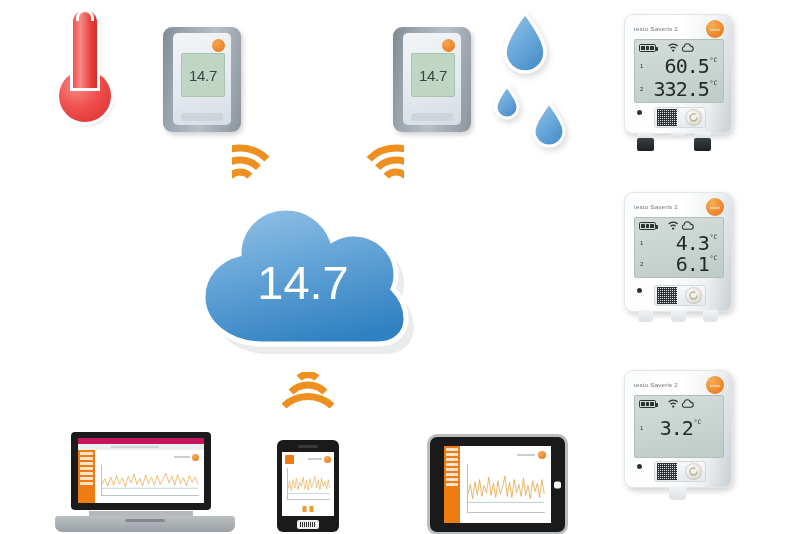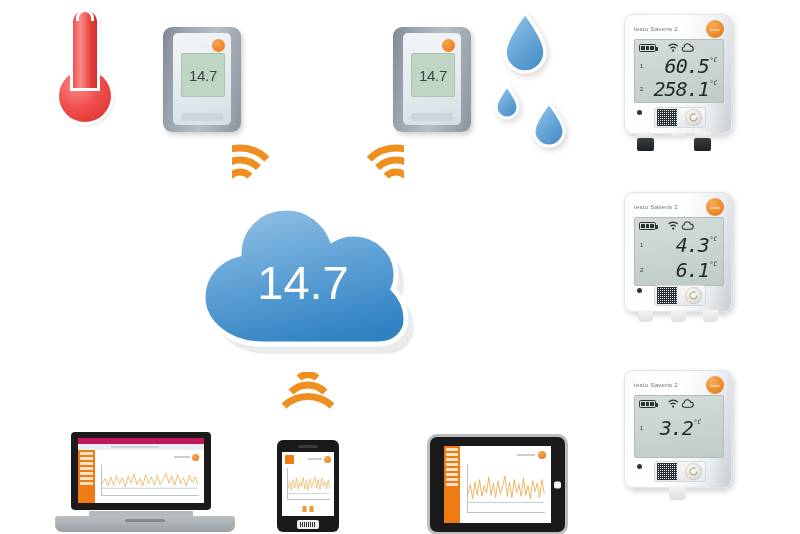--- a/index.html
+++ b/index.html
@@ -103,21 +103,21 @@
   .dl .batt:after{content:"";position:absolute;right:-3px;top:2px;width:2px;height:4px;background:#2b3230;border-radius:0 1px 1px 0;}
   .dl .batt i{flex:1;background:#2b3230;border-radius:.5px;}
   .dl .icons{position:absolute;left:50%;top:0;transform:translateX(-42%);display:flex;gap:3px;align-items:center;}
   .dl .rows{position:absolute;left:0;right:0;top:14px;bottom:2px;}
   .dl .row{position:relative;height:50%;display:flex;align-items:center;}
   .dl .chn{position:absolute;left:5px;top:50%;transform:translateY(-50%);font-size:6px;color:#2b3230;}
   .dl .val{
     position:absolute;right:6px;top:50%;transform:translateY(-50%);
     font-family:"DejaVu Sans Mono", monospace;
     font-size:20px;color:#23292b;letter-spacing:-1px;line-height:1;
-    display:flex;align-items:flex-start;font-style:italic;
+    display:flex;align-items:flex-start;
   }
   .dl .val .unit{font-size:6px;margin-left:1px;margin-top:1px;letter-spacing:0;}
   .dl .panel{
     position:absolute;left:29px;width:52px;height:21px;border-radius:3px;
     background:linear-gradient(180deg,#f6f8f9,#e6eaed);border:1px solid #d3d9dd;
     box-sizing:border-box;display:flex;align-items:center;padding:2px;gap:2px;
   }
   .dl .qr{width:20px;height:17px;background:
       repeating-linear-gradient(90deg,#2c3134 0 1px,transparent 1px 2px),
       repeating-linear-gradient(0deg,#2c3134 0 1px,transparent 1px 2px),
@@ -351,21 +351,21 @@
           <div class="row">
             <span class="chn">1</span>
             <span class="val">
               <span>60.5</span>
               <span class="unit">°C</span>
             </span>
           </div>
           <div class="row">
             <span class="chn">2</span>
             <span class="val">
-              <span>258.1</span>
+              <span>332.5</span>
               <span class="unit">°C</span>
             </span>
           </div>
         </div>
       </div>
 
       <div class="led" style="top:95px;"></div>
       <div class="panel" style="top:92px;">
         <div class="qr"></div>
         <div class="rbtn">
@@ -383,21 +383,21 @@
     <div class="abs conncap" style="left:70px;top:124px;width:17px;height:13px;"></div>
   </div>
 
   <div class="abs dl" style="left:624px;top:192px;">
     <div class="body" style="height:120px;">
       <div class="brand">testo Saveris 2</div>
       <div class="tlogo">
         <span>testo</span>
       </div>
 
-      <div class="screen" style="height:69px;">
+      <div class="screen" style="height:61px;">
         <div class="statusbar">
           <div class="batt">
               <i></i>
               <i></i>
               <i></i>
             </div>
           <div class="icons">
             <svg width="11" height="9" viewBox="0 0 11 9">
               <g fill="none" stroke="#2b3230" stroke-width="1.3">
                 <path d="M1 3 A6.5 6.5 0 0 1 10 3"></path>

